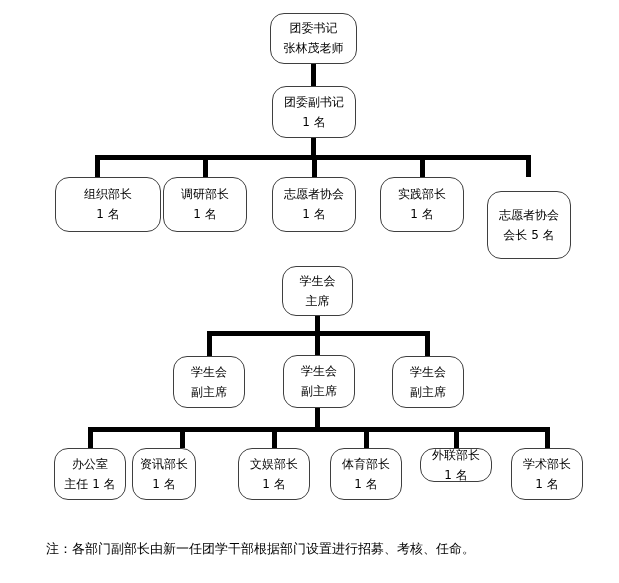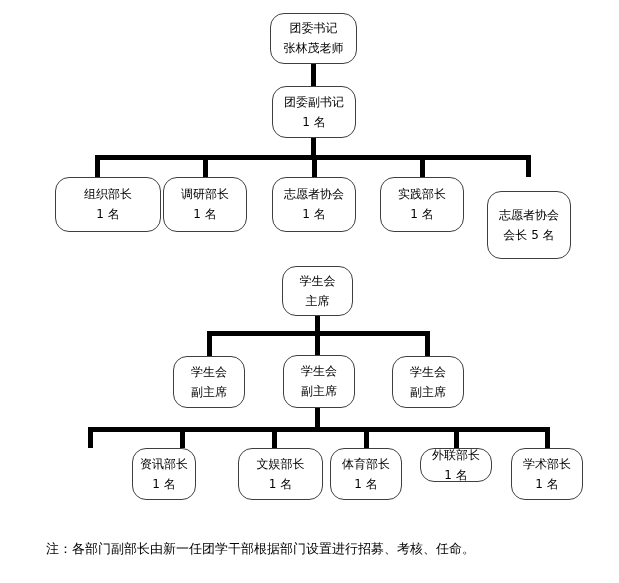--- a/index.html
+++ b/index.html
@@ -115,25 +115,29 @@
   <div class="conn" style="left:315px;top:408px;width:5px;height:20px"></div>
   <div class="conn" style="left:88px;top:427px;width:462px;height:5px"></div>
 
   <div class="conn" style="left:88px;top:427px;width:5px;height:21px"></div>
   <div class="conn" style="left:180px;top:427px;width:5px;height:21px"></div>
   <div class="conn" style="left:272px;top:427px;width:5px;height:21px"></div>
   <div class="conn" style="left:364px;top:427px;width:5px;height:21px"></div>
   <div class="conn" style="left:454px;top:427px;width:5px;height:21px"></div>
   <div class="conn" style="left:545px;top:427px;width:5px;height:21px"></div>
 
+  <div class="box" style="left:54px;top:448px;width:72px;height:52px">
+    <span>办公室</span>
+    <span>主任 1 名</span>
+  </div>
   <div class="box" style="left:132px;top:448px;width:64px;height:52px">
     <span>资讯部长</span>
     <span>1 名</span>
   </div>
-  <div class="box" style="left:238px;top:448px;width:85px;height:52px">
+  <div class="box" style="left:238px;top:448px;width:72px;height:52px">
     <span>文娱部长</span>
     <span>1 名</span>
   </div>
   <div class="box" style="left:330px;top:448px;width:72px;height:52px">
     <span>体育部长</span>
     <span>1 名</span>
   </div>
   <div class="box" style="left:420px;top:448px;width:72px;height:34px">
     <span>外联部长</span>
     <span>1 名</span>

